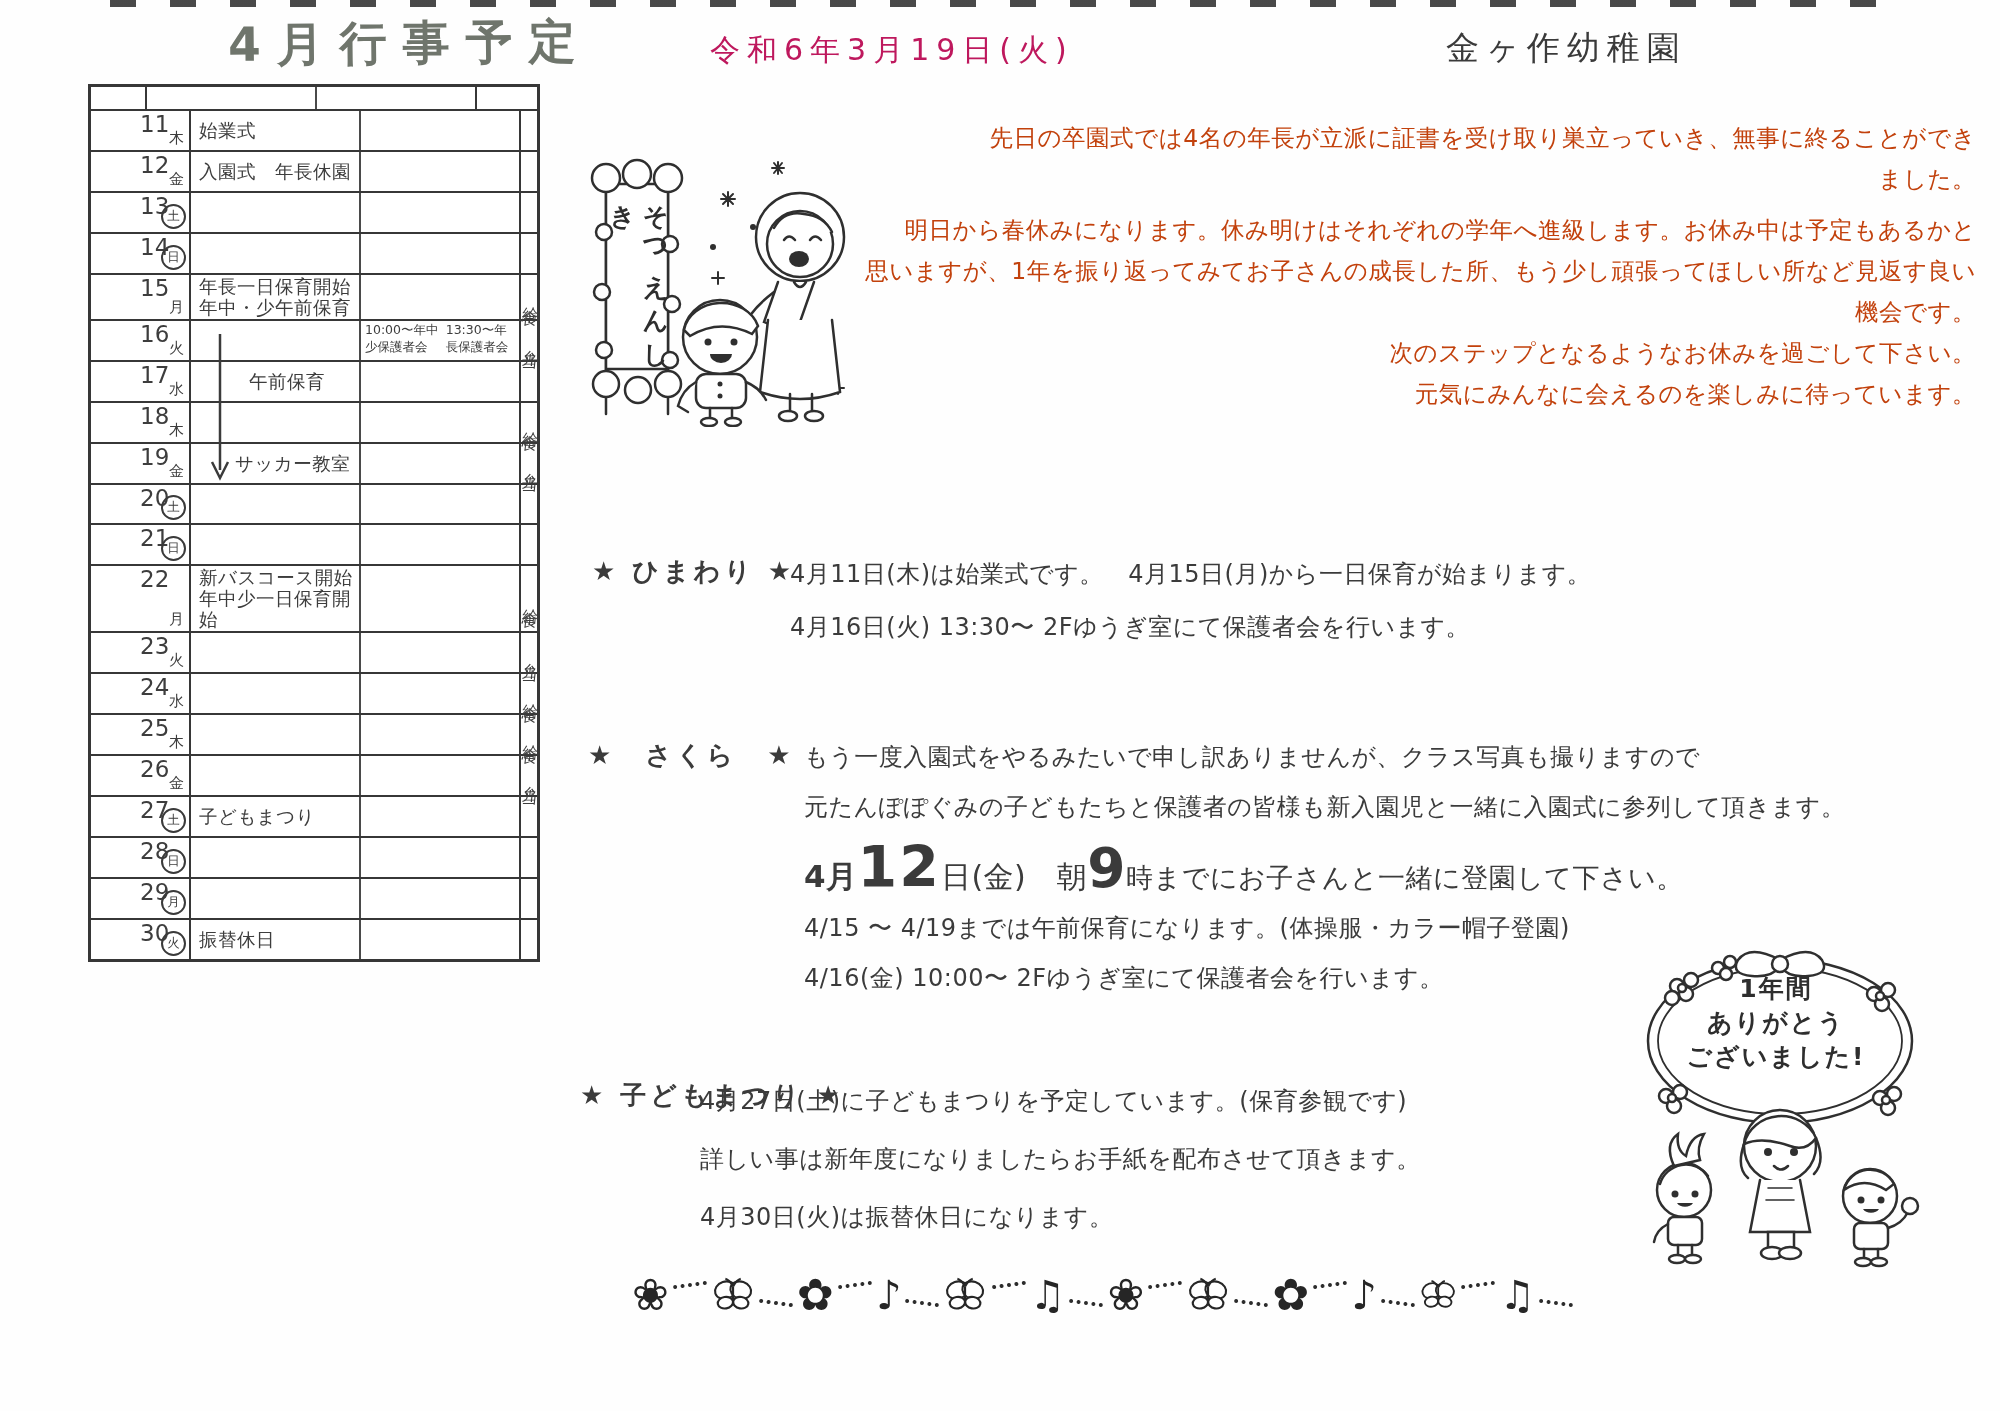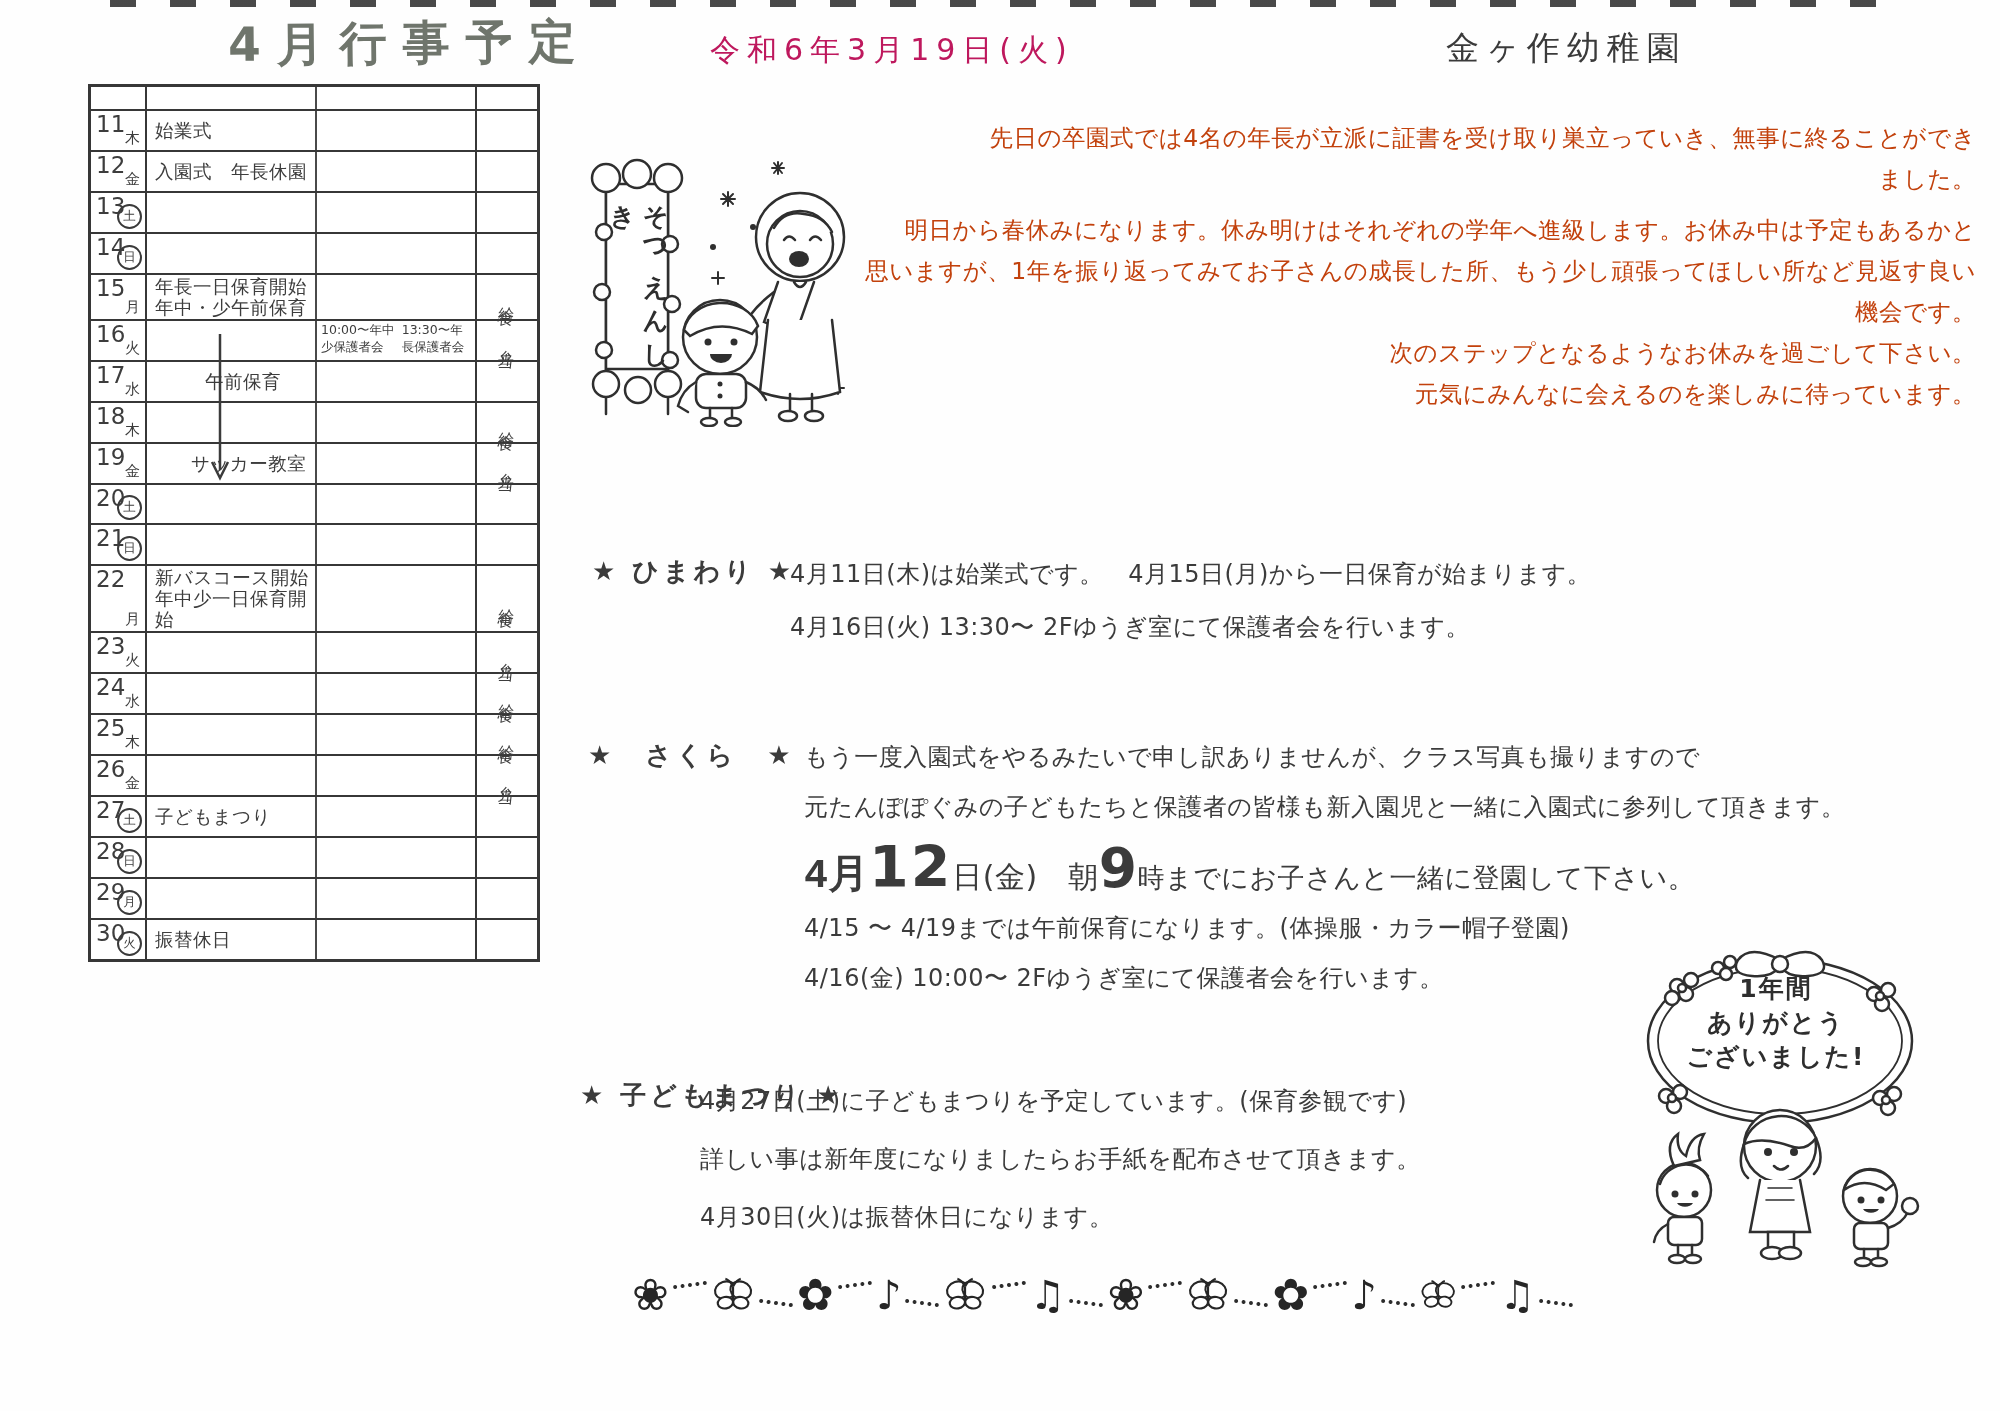--- a/index.html
+++ b/index.html
@@ -29,21 +29,21 @@
     font-size:33px;letter-spacing:7px;color:#3a3a3a;
   }
   
   .cal{
     position:absolute;left:88px;top:84px;width:452px;height:878px;
     border:3px solid #373737;background:#fff;
     display:flex;flex-direction:column;box-sizing:border-box;
   }
   .cal-hrow{height:24px;flex:none;}
   .cal-row,.cal-hrow{display:flex;border-bottom:2.5px solid #373737;box-sizing:border-box;}
-  .cal-row{flex:1;}
+  .cal-row{flex:1;padding-left:44px;}
   .cal-row:last-child{border-bottom:none;}
   .c-date{width:56px;flex:none;border-right:2.5px solid #373737;position:relative;box-sizing:border-box;}
   .c-event{width:170px;flex:none;border-right:2px solid #4a4a4a;box-sizing:border-box;
     display:flex;flex-direction:column;justify-content:center;padding:1px 3px 1px 8px;
     font-size:18.5px;line-height:21px;letter-spacing:.5px;}
   .c-note{width:160px;flex:none;border-right:2.5px solid #373737;box-sizing:border-box;
     display:flex;flex-direction:row;justify-content:center;padding-left:4px;
     font-size:12.5px;line-height:17px;}
   .c-meal{flex:1;display:flex;align-items:center;justify-content:center;}
   .c-meal span{writing-mode:vertical-rl;font-size:16px;letter-spacing:3px;transform:skewX(-6deg);}
@@ -67,21 +67,21 @@
   .sec-lines{font-size:24px;letter-spacing:.5px;}
   .sec-lines > div{margin-bottom:0;}
   #himawari{left:592px;top:548px;width:1400px;}
   #himawari .sec-lines{margin-left:198px;line-height:53px;}
   #sakura{left:588px;top:732px;width:1410px;}
   #sakura .sec-lines{margin-left:216px;}
   #sakura .sec-lines > div{line-height:50px;}
   #kodomo{left:580px;top:1072px;width:1200px;}
   #kodomo .sec-lines{margin-left:120px;line-height:58px;}
   .bigline{display:flex;align-items:baseline;margin:10px 0 8px 0;}
-  .bigline .b1{font-size:40px;font-weight:bold;font-family:Liberation Mono, monospace;}
+  .bigline .b1{font-size:31px;font-weight:bold;}
   .bigline .b2{font-size:57px;font-weight:bold;letter-spacing:2px;}
   .bigline .b3{font-size:30px;}
   .bigline .b4{font-size:55px;font-weight:bold;}
   .bigline .b5{font-size:27px;}
   
   .grad-illo{position:absolute;left:568px;top:132px;}
   .grad-banner-text{
     position:absolute;left:606px;top:188px;height:200px;
     writing-mode:vertical-rl;font-size:25px;letter-spacing:6px;font-weight:bold;color:#2e2e2e;
   }

